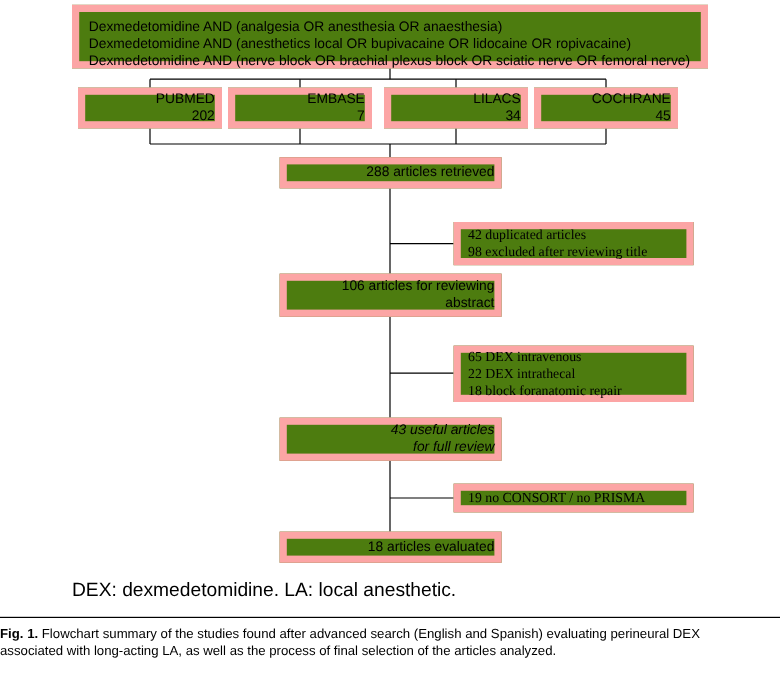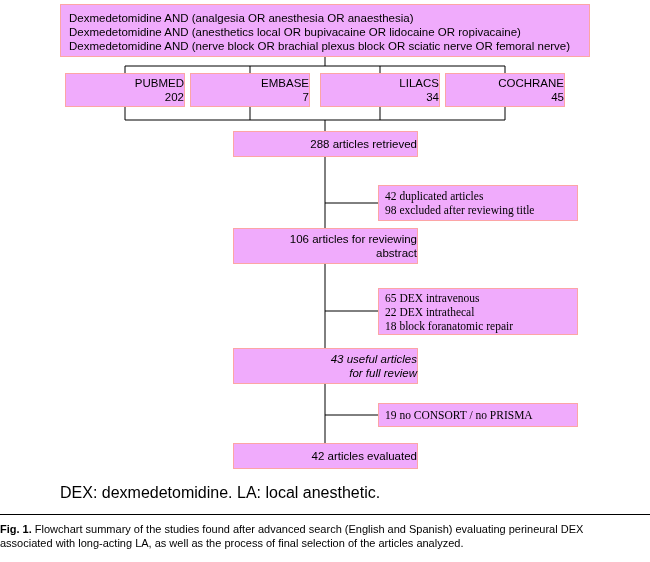--- a/index.html
+++ b/index.html
@@ -16,22 +16,22 @@
     overflow: hidden;
   }
   .canvas {
     position: absolute;
     left: 0; top: 0;
     width: 650px;
     height: 562px;
   }
   .box {
     position: absolute;
-    border: 1px solid #fca5a5;
-    background: #f0abfc;
+    border: 6px solid #fca5a5;
+    background: #4d7c0f;
     box-sizing: border-box;
     font-size: 11.5px;
     line-height: 14px;
     color: #000;
   }
   .box .line {
     display: block;
     white-space: pre;
   }
   .center {
@@ -188,21 +188,21 @@
   </div>
 
   <div class="box left pad-left" style="left:378px; top:403px; width:200px; height:24px;">
     <div class="vcenter">
       <span class="line">19 no CONSORT / no PRISMA</span>
     </div>
   </div>
 
   <div class="box center" style="left:233px; top:443px; width:185px; height:26px;">
     <div class="vcenter">
-      <span class="line">42 articles evaluated</span>
+      <span class="line">18 articles evaluated</span>
     </div>
   </div>
 
   <div class="footnote" style="left:60px; top:484px;">DEX: dexmedetomidine. LA: local anesthetic.</div>
 
   <div class="sep" style="top:514px;"></div>
 
   <div class="caption" style="top:522px;">
     <b>Fig. 1.</b><span>  Flowchart summary of the studies found after advanced search (English and Spanish) evaluating perineural DEX associated with long-acting LA, as well as the process of final selection of the articles analyzed.</span>
   </div>

